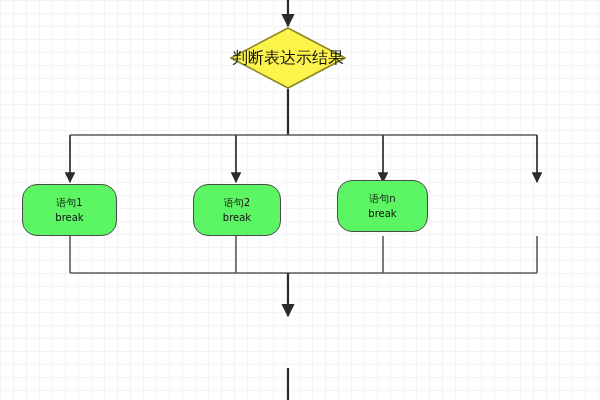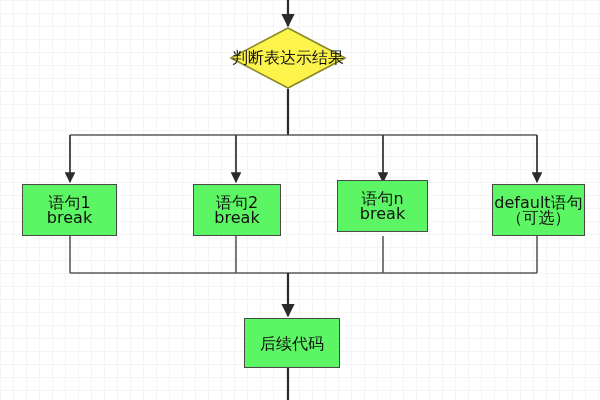--- a/index.html
+++ b/index.html
@@ -29,24 +29,25 @@
 
   
   .node {
     position: absolute;
     box-sizing: border-box;
     display: flex;
     align-items: center;
     justify-content: center;
     text-align: center;
     color: #111111;
-    font-size: 16px;
+    font-size: 10px;
     line-height: 15px;
     white-space: pre-line;
     z-index: 3;
+    border-radius: 15px;
   }
   .rect {
     border: 1.6px solid #4a4a4a;
     background: #5cf563;
   }
   .diamond-wrap {
     position: absolute;
     z-index: 3;
   }
   .diamond-wrap svg {
@@ -120,18 +121,15 @@
 
   <div class="node rect" style="left:22px; top:184px; width:95px; height:52px;">语句1
 break</div>
 
   <div class="node rect" style="left:193px; top:184px; width:88px; height:52px;">语句2
 break</div>
 
   <div class="node rect" style="left:337px; top:180px; width:91px; height:52px;">语句n
 break</div>
 
-  <div class="node rect" style="left:492px; top:184px; width:93px; height:52px;">default语句
-（可选）</div>
 
-  <div class="node rect" style="left:244px; top:318px; width:96px; height:50px;">后续代码</div>
 
 </div>
 
 </body></html>

